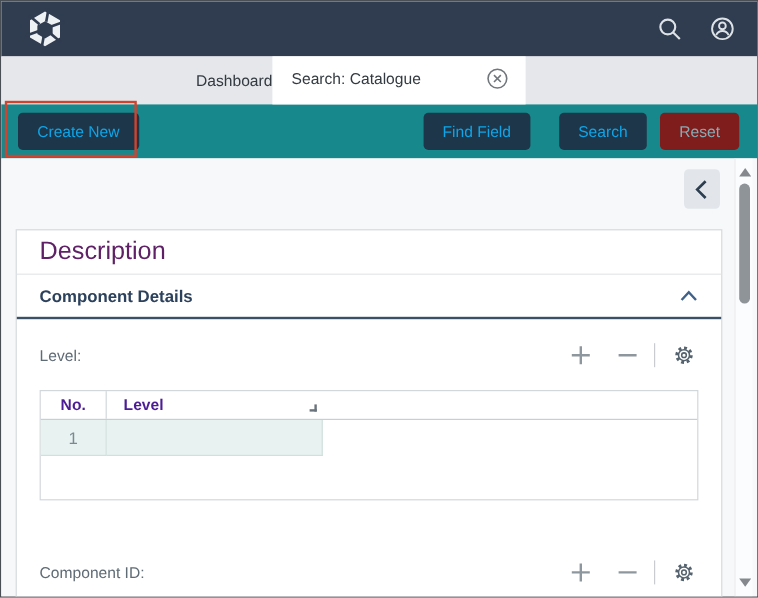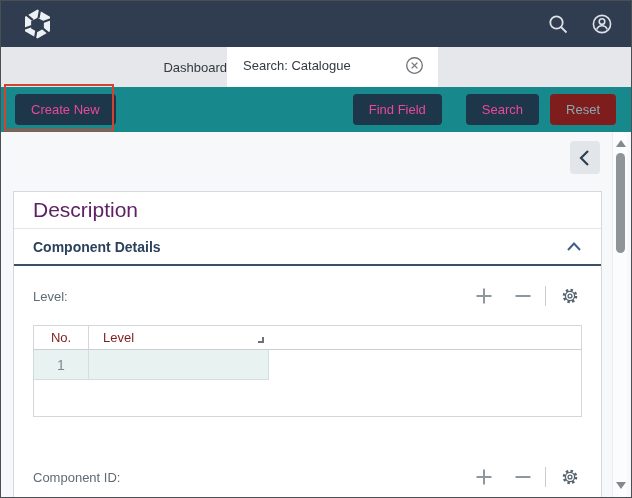--- a/index.html
+++ b/index.html
@@ -14,21 +14,21 @@
   .topbar .icon-btn { margin-left:22px; }
 
   
   .tabbar { height:40px; background:#e5e7ea; display:flex; align-items:stretch; }
   .tab { display:flex; align-items:center; font-size:13px; color:#333a41;justify-content:flex-end; }
   .tab-dashboard { width:226px; padding-left:14px; }
   .tab-active { width:211px; background:#ffffff; justify-content:space-between; padding:0 14px 4px 16px; }
 
   
   .toolbar { height:45px; background:#17888b; display:flex; align-items:center; padding:0 15px 0 14px; }
-  .btn { height:31px; padding:0 16px; background:#1d3649; color:#ec4899; font-size:13px;
+  .btn { height:31px; padding:0 16px; background:#1d3649; color:#0ea5e9; font-size:13px;
          font-family:"Liberation Sans", sans-serif; border:none; border-radius:4px; cursor:pointer;
          display:flex; align-items:center; }
   .toolbar-right { margin-left:auto; display:flex; align-items:center; gap:11px; }
   .btn-findfield { margin-right:13px; }
   .btn-reset { background:#7f1d1d; color:#87abb4; }
   .annotation-box { position:absolute; left:3px; top:83px; width:110px; height:47px;
                     border:2px solid #d0432e; z-index:20; pointer-events:none; }
 
   
   .content { position:absolute; top:131px; left:0; right:0; bottom:0; background:#f7f8fa; overflow:hidden; }
@@ -56,21 +56,21 @@
   .field-hdr { display:flex; align-items:center; justify-content:space-between; margin-top:22px; height:16px; }
   .field-hdr-2 { margin-top:52px; }
   .field-label { font-size:13px; color:#5f6b75; }
   .icon-row { display:flex; align-items:center; }
   .icon-row .icon-btn { width:24px; height:20px; }
   .ib-plus { margin-right:15px; } .ib-minus { margin-right:10px; }
   .vdiv { width:1px; height:20px; background:#c8ccd0; margin-right:12px; }
 
   .grid-table { margin-top:21px; border:1px solid #d2d7db; background:#ffffff; }
   .t-hdr { display:flex; height:24px; border-bottom:1px solid #c9ced3; }
-  .th { display:flex; align-items:center; font-size:13px; font-weight:normal; color:#7f1d1d; cursor:pointer; }
+  .th { display:flex; align-items:center; font-size:13px; font-weight:bold; color:#4c1d95; cursor:pointer; }
   .th-no { width:55px; justify-content:center; border-right:1px solid #d2d7db; }
   .th-name { width:180px; padding-left:14px; position:relative; }
   .sort-corner { position:absolute; right:5px; bottom:6px; width:6px; height:6px;
                  border-right:2px solid #6a737c; border-bottom:2px solid #6a737c; }
   .t-row { display:flex; height:30px; }
   .cell-no { width:55px; background:#e8f3f1; border-right:1px solid #cfe0dd; border-bottom:1px solid #cfe0dd;
              display:flex; align-items:center; justify-content:center; font-size:14px; color:#7c8893; }
   .cell-val { width:180px; background:#e8f3f1; border-right:1px solid #cfe0dd; border-bottom:1px solid #cfe0dd; cursor:text; }
   .t-filler { height:36px; }
 </style>

